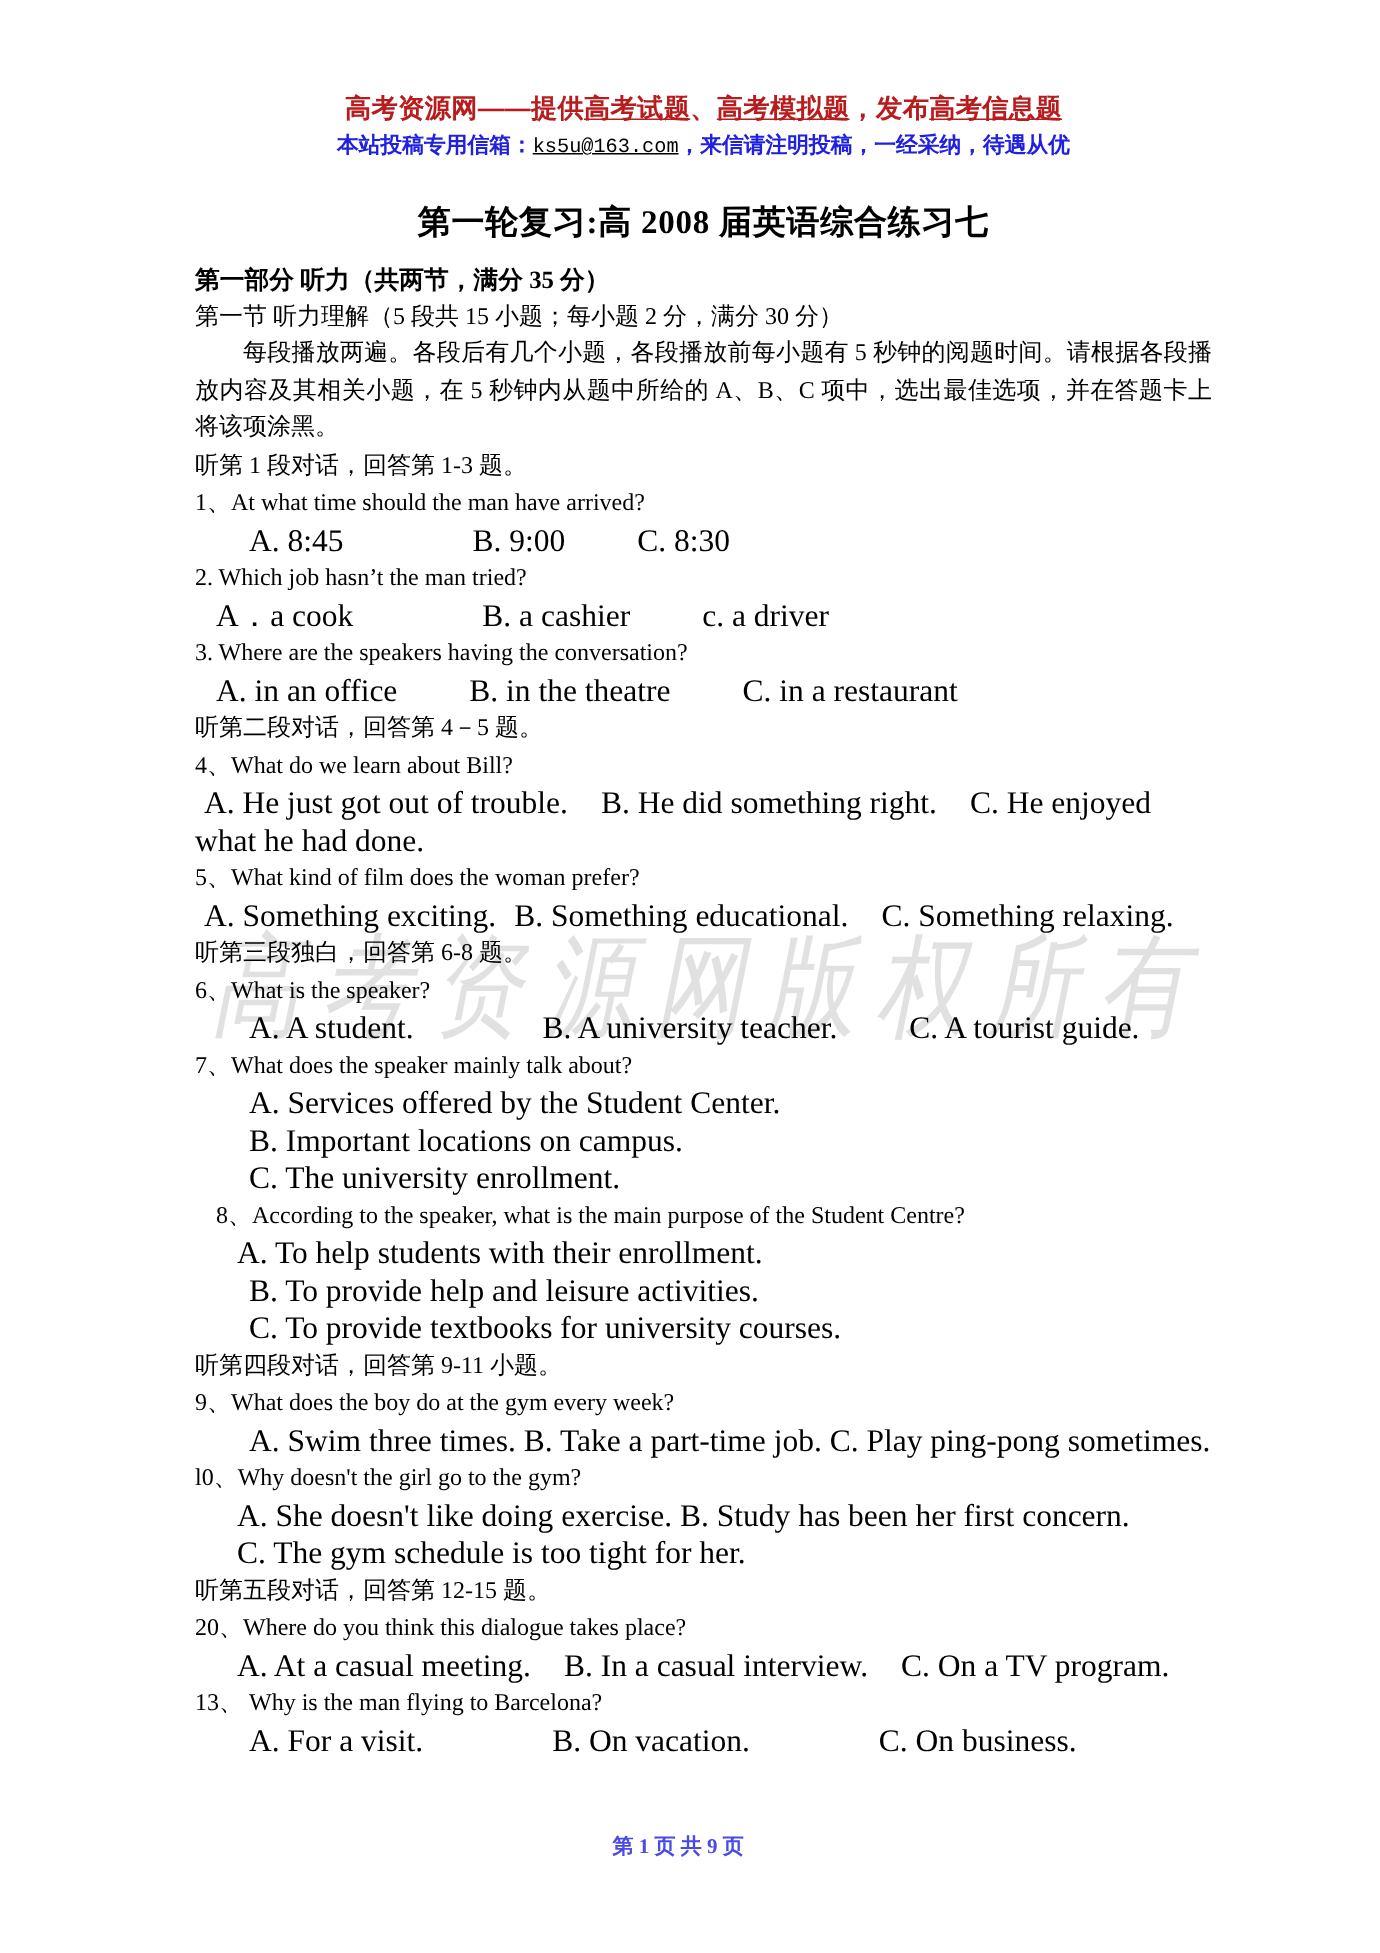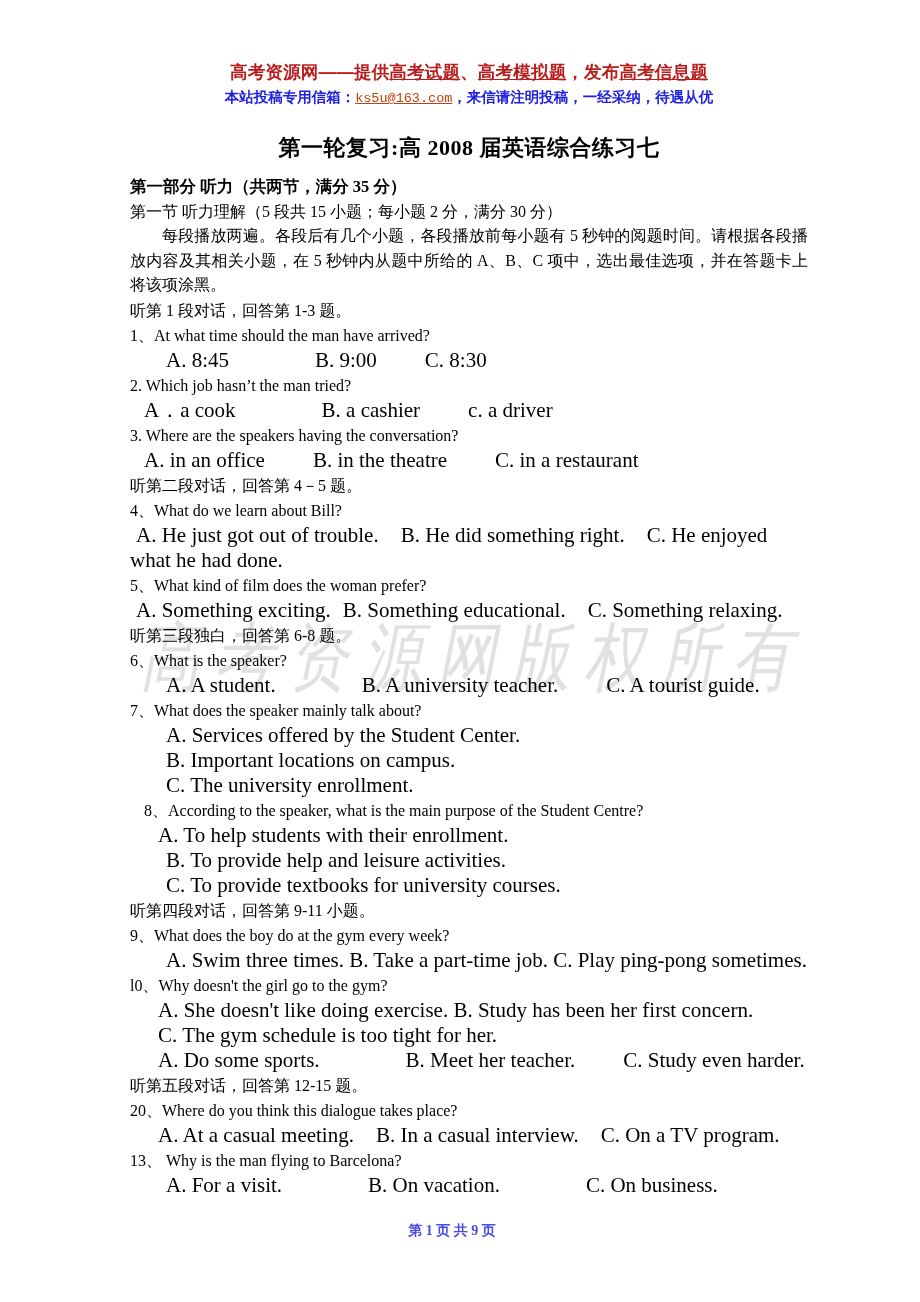--- a/index.html
+++ b/index.html
@@ -69,21 +69,21 @@
   .mast-line2 {
     color: #2020e0;
     font-family: "Liberation Sans", sans-serif;
     font-size: 14.5px;
     font-weight: bold;
     line-height: 20px;
     margin-top: 5px;
     white-space: nowrap;
   }
   .mast-email {
-    color: #c2410c;
+    color: #000000;
     font-family: "Liberation Mono", monospace;
     font-size: 13.5px;
     text-decoration: underline;
     font-weight: normal;
   }
 
   
   .doc-title {
     text-align: center;
     font-size: 22px;
@@ -205,21 +205,20 @@
 
     <p class="cue">听第四段对话，回答第 9-11 小题。</p>
 
     <p class="q">9、What does the boy do at the gym every week?</p>
     <p class="opts i3">A. Swim three times. B. Take a part-time job. C. Play ping-pong sometimes.</p>
 
     <p class="q">l0、Why doesn't the girl go to the gym?</p>
     <p class="opts i2">A. She doesn't like doing exercise. B. Study has been her first concern.</p>
     <p class="opts i2">C. The gym schedule is too tight for her.</p>
 
-    <p class="opts i2"><span>A. Do some sports.</span><span class="gap-lg"></span><span>B. Meet her teacher.</span><span class="gap-md"></span><span>C. Study even harder.</span></p>
 
     <p class="cue">听第五段对话，回答第 12-15 题。</p>
 
     <p class="q">20、Where do you think this dialogue takes place?</p>
     <p class="opts i2"><span>A. At a casual meeting.</span><span class="gap-sm"></span><span>B. In a casual interview.</span><span class="gap-sm"></span><span>C. On a TV program.</span></p>
 
     <p class="q">13、  Why is the man flying to Barcelona?</p>
     <p class="opts i3"><span>A. For a visit.</span><span class="gap-lg"></span><span>B. On vacation.</span><span class="gap-lg"></span><span>C. On business.</span></p>
 
   </div>

